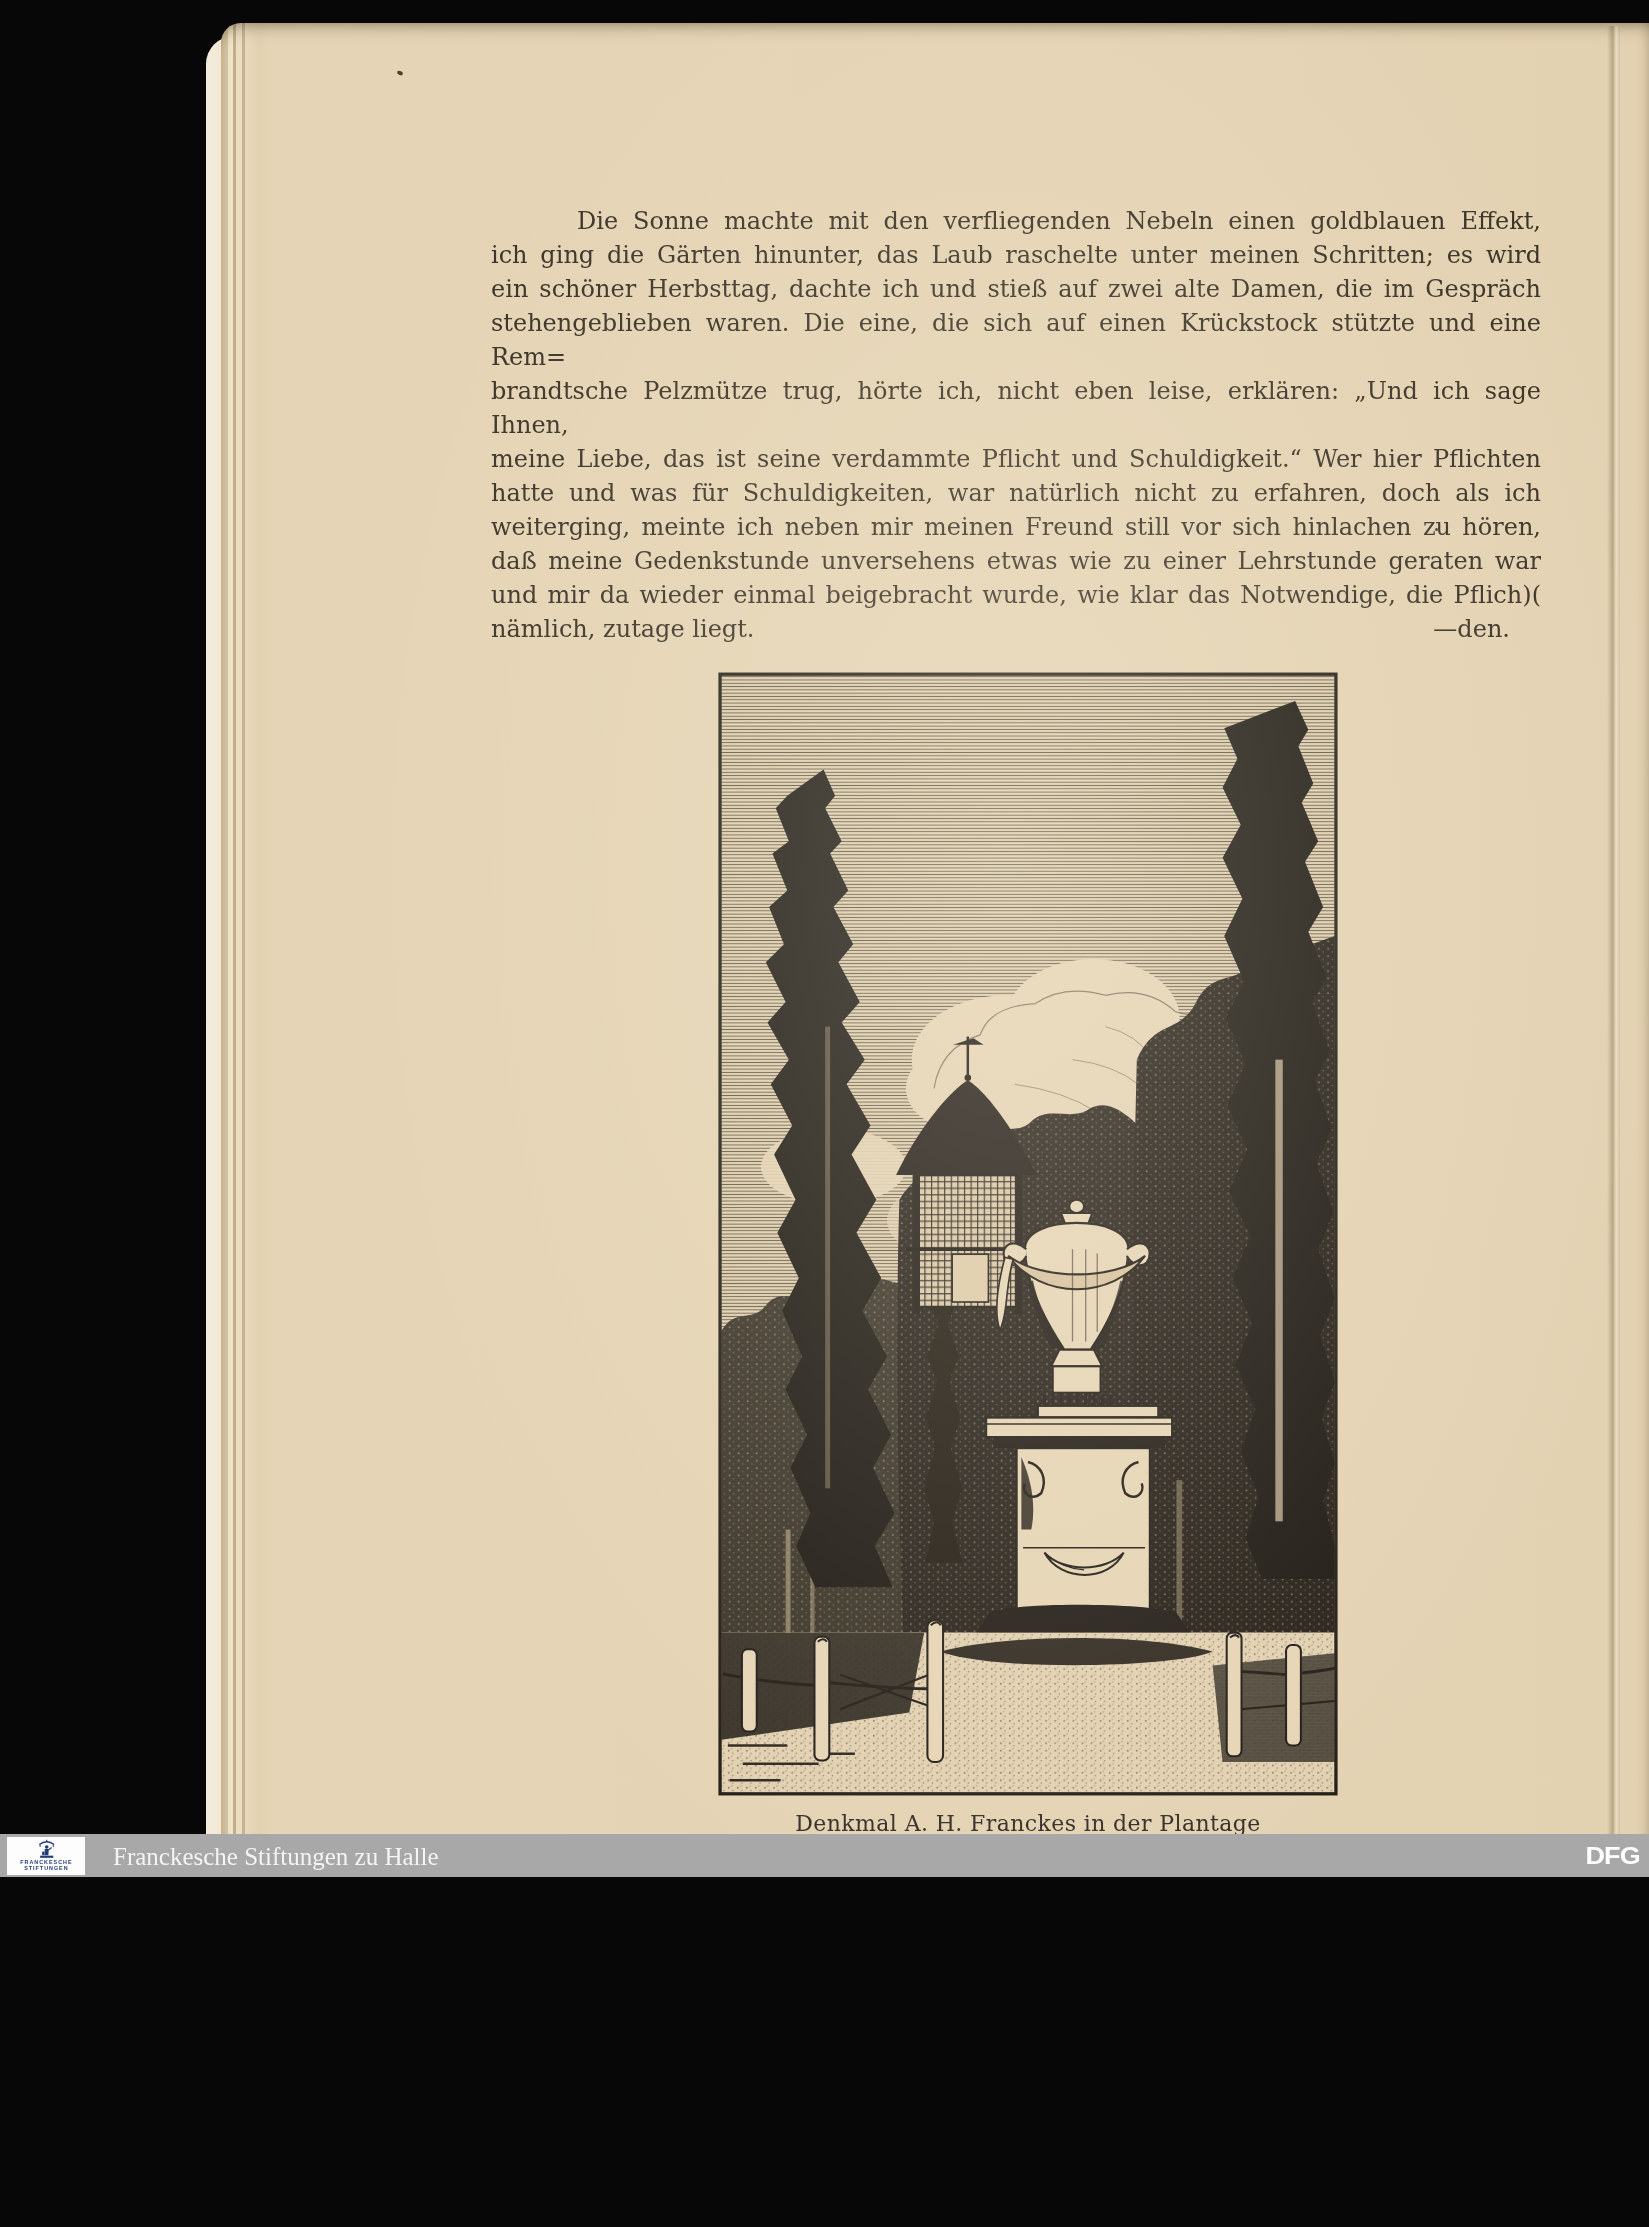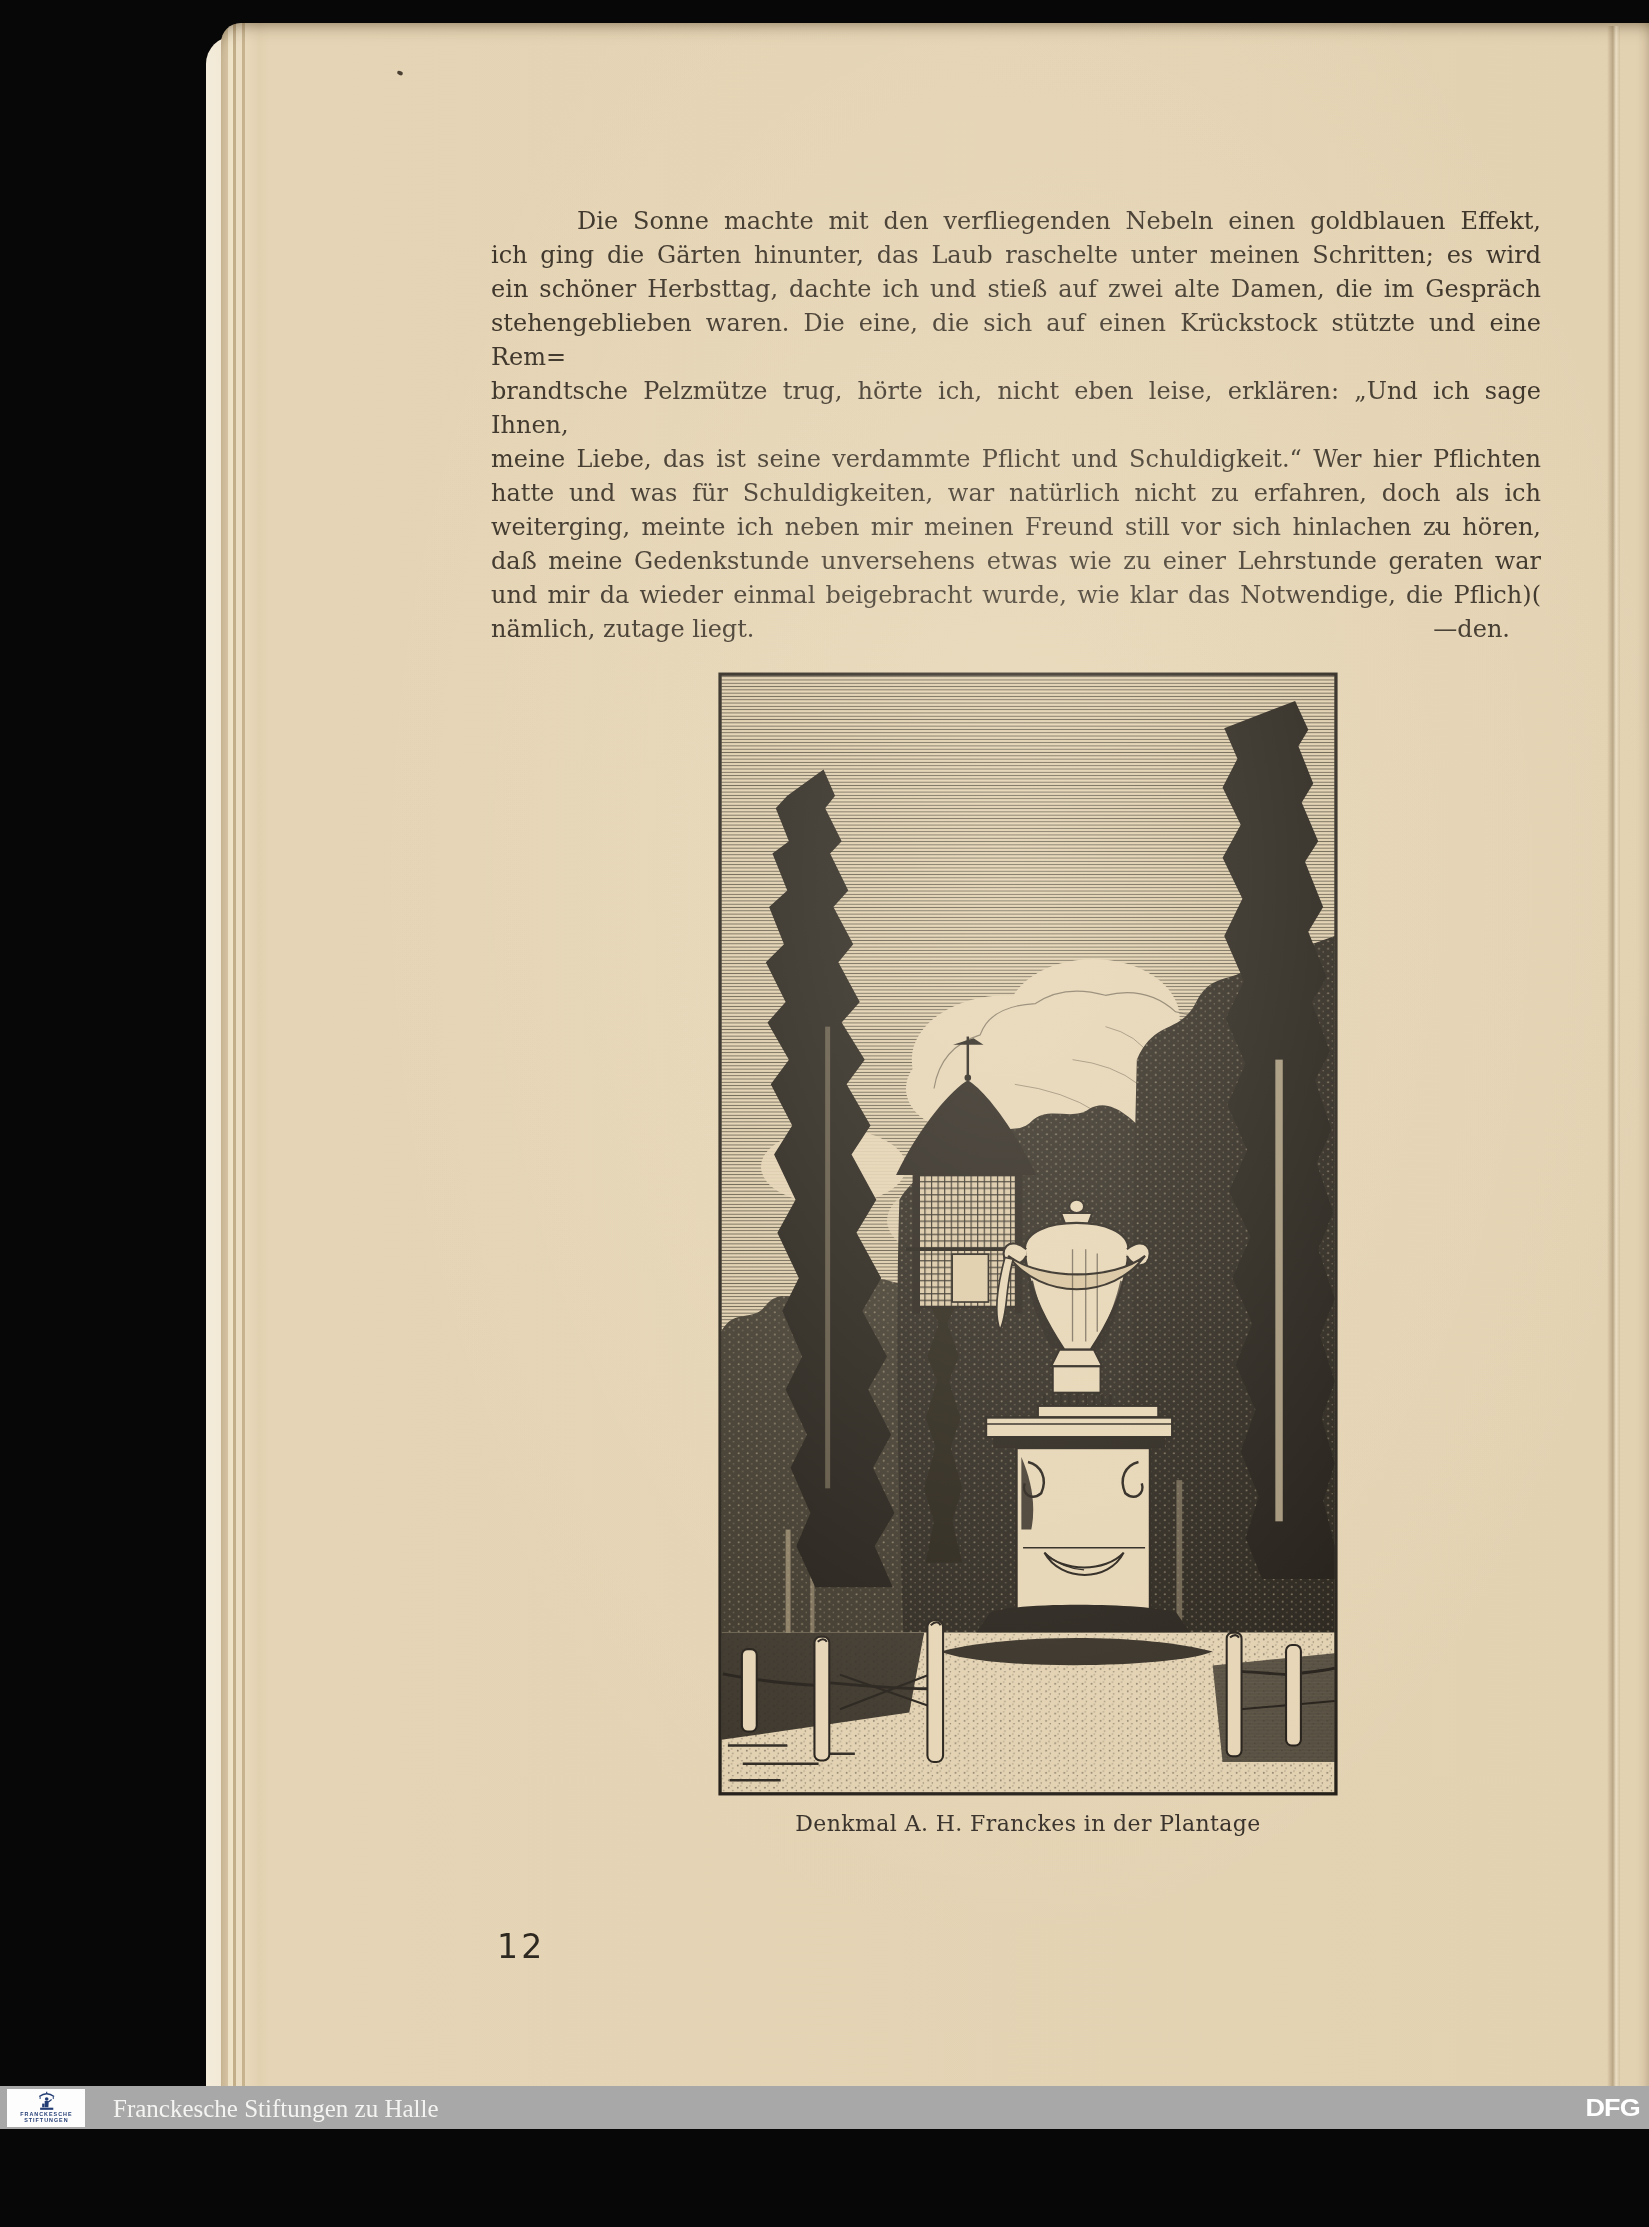--- a/index.html
+++ b/index.html
@@ -1,16 +1,16 @@
 <!DOCTYPE html>
 <html style="font-size:13.2px"><head>
 <meta charset="utf-8">
 <style>
   html,body{margin:0;padding:0;background:#070707;}
-  .stage{position:relative;width:1650px;height:2129px;background:#070707;overflow:hidden;
+  .stage{position:relative;width:1650px;height:1877px;background:#070707;overflow:hidden;
          font-family:"DejaVu Serif","Liberation Serif",serif;}
   
   .under-sheet{position:absolute;left:206px;top:36px;width:58px;height:2119px;
     background:linear-gradient(to right,#f4ecda,#e9decb);border-radius:28px 0 0 33px;}
   .page{position:absolute;left:221px;top:23px;width:1429px;height:2130px;
     border-radius:20px 1.6px 1.6px 25px;
     background:linear-gradient(to right,
       #d7c5a3 0px,#d7c5a3 7.4px,
       #f0e4c9 7.4px,#f0e4c9 11.5px,
       #c3ae8a 11.5px,#c3ae8a 15px,

